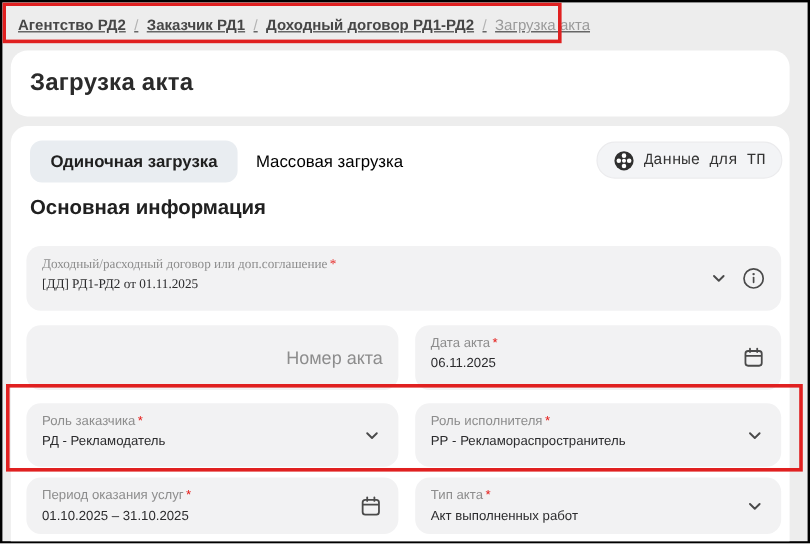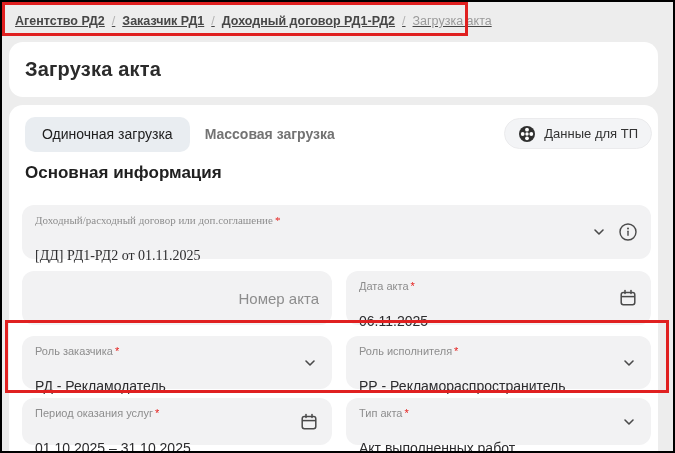--- a/index.html
+++ b/index.html
@@ -29,41 +29,41 @@
   
   .card { position:absolute; left:7px; width:649px; background:#ffffff; border-radius:14px; }
   .title-card { top:40px; height:55px; display:flex; align-items:center; }
   .page-title { font-size:20px; font-weight:700; color:#2b2b2b; padding-left:16px; letter-spacing:.2px; }
   .main-card { top:103px; height:360px; }
 
   
   .tabs-row { position:absolute; top:11px; left:16px; right:6px; height:36px; display:flex; align-items:center; }
   .tab { font-size:14px; cursor:pointer; }
   .tab.active {
-    background:#e9edf1; color:#202020; font-weight:400;
+    background:#e9edf1; color:#202020; font-weight:700;
     border-radius:10px; padding:0 17px; height:35px; line-height:35px;
   }
-  .tab.inactive { color:#737373; font-weight:700; margin-left:15px; }
+  .tab.inactive { color:#000000; font-weight:400; margin-left:15px; }
   .tp-button {
     position:absolute; right:0; top:2px; height:31px;
     display:flex; align-items:center; gap:8px;
     background:#f3f4f6; border:1px solid #ebebed; border-radius:16px;
-    padding:0 13px; font-size:13px; color:#333; font-family:Liberation Sans, sans-serif; cursor:pointer;
+    padding:0 13px; font-size:13px; color:#333; font-family:Liberation Mono, monospace; cursor:pointer;
   }
 
   .section-title { position:absolute; top:58px; left:16px; font-size:17px; font-weight:700; color:#202020; }
 
   
   .field {
     position:absolute; background:#f2f2f3; border-radius:12px;
     padding:8px 13px 0 13px;
   }
   .f-label { font-size:11px; color:#8d8d8d; line-height:14px; white-space:nowrap; }
   .req { color:#e5201d; margin-left:2px; }
-  .f-value { font-size:14px; font-weight:500; color:#2c2c2e; line-height:21px; margin-top:18px; white-space:nowrap; }
+  .f-value { font-size:11px; font-weight:500; color:#2c2c2e; line-height:21px; margin-top:0; white-space:nowrap; }
 
   .field.contract  { left:13px;  top:100px; width:629px; height:54px;font-family:Liberation Serif, serif; }
   .field.act-number{ left:13px;  top:166px; width:310px; height:54px; display:flex; align-items:center; padding-top:0; }
   .field.act-date  { left:337px; top:166px; width:305px; height:54px; }
   .field.cust-role { left:13px;  top:231px; width:310px; height:53px; }
   .field.exec-role { left:337px; top:231px; width:305px; height:53px; }
   .field.period    { left:13px;  top:293px; width:310px; height:47px; }
   .field.act-type  { left:337px; top:293px; width:305px; height:47px; }
 
   .ghost-input {

